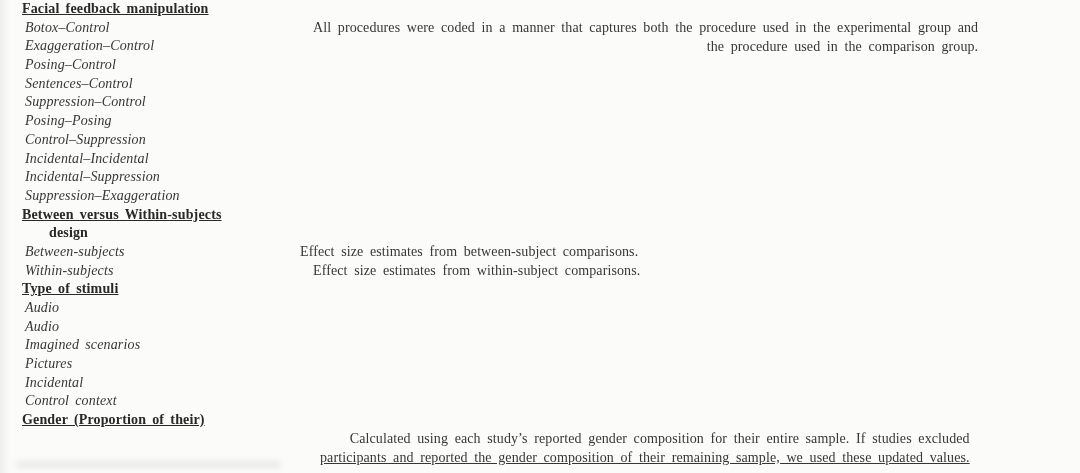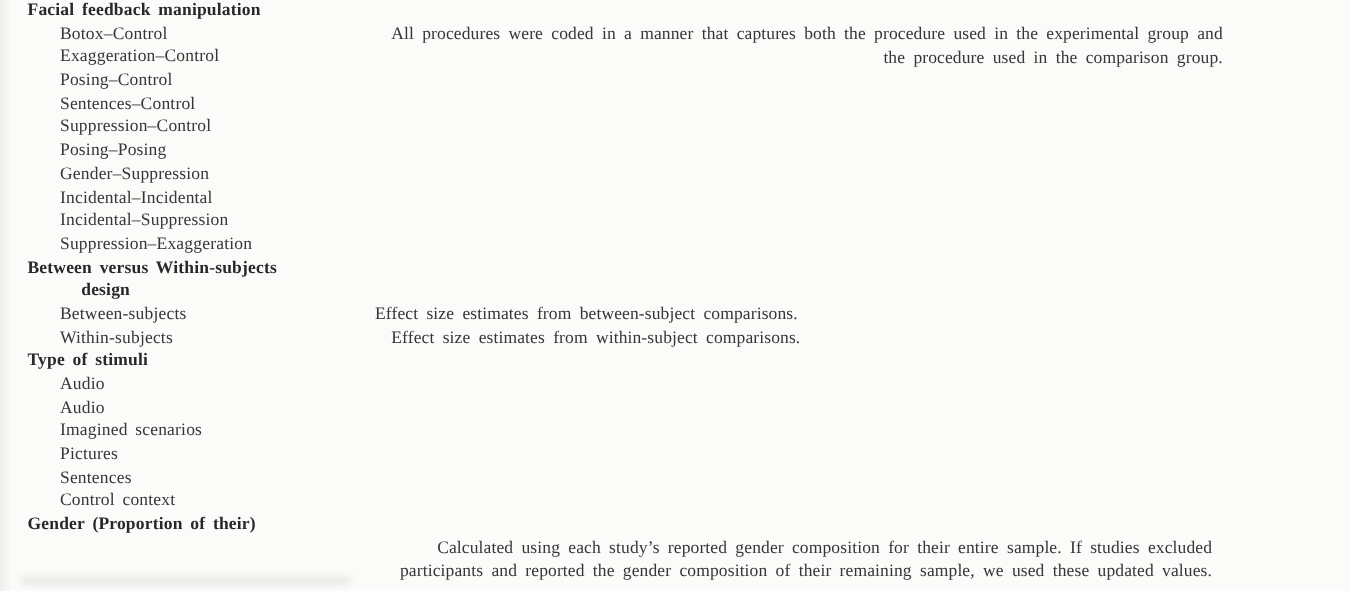--- a/index.html
+++ b/index.html
@@ -30,47 +30,49 @@
     height: 18.7px;
     line-height: 18.7px;
     white-space: nowrap;
     letter-spacing: 0.15px;
     word-spacing: 2.5px;
   }
   .hdr {
     font-weight: bold;
     padding-left: 22px;
     color: #282828;
+    text-decoration: underline;
   }
   .hdr2 {
     font-weight: bold;
     padding-left: 49px;
     color: #282828;
-    margin-left: 16px;
   }
   .item {
-    padding-left: 48px;
+    padding-left: 25px;
+    font-style: italic;
   }
   
   .desc {
     position: absolute;
     letter-spacing: 0.1px;
     word-spacing: 3px;
   }
   .dline {
     height: 18.7px;
     line-height: 18.7px;
     white-space: nowrap;
     text-align: right;
   }
   .cont {
     padding-left: 17px;
   }
   .cont2 {
     padding-left: 18px;
+    text-decoration: underline;
   }
   #desc-procedures { top: 19px;  left: 313px; }
   #desc-between    { top: 243px; left: 300px; }
   #desc-within     { top: 262px; left: 313px; }
   #desc-gender     { top: 430px; left: 302px; }
   
   .smudge {
     position: absolute;
     left: 16px;
     top: 461px;
@@ -95,34 +97,34 @@
 <div class="page">
 
   <div class="category-column">
     <div class="line hdr">Facial feedback manipulation</div>
     <div class="line item">Botox–Control</div>
     <div class="line item">Exaggeration–Control</div>
     <div class="line item">Posing–Control</div>
     <div class="line item">Sentences–Control</div>
     <div class="line item">Suppression–Control</div>
     <div class="line item">Posing–Posing</div>
-    <div class="line item">Gender–Suppression</div>
+    <div class="line item">Control–Suppression</div>
     <div class="line item">Incidental–Incidental</div>
     <div class="line item">Incidental–Suppression</div>
     <div class="line item">Suppression–Exaggeration</div>
     <div class="line hdr">Between versus Within-subjects</div>
     <div class="line hdr2">design</div>
     <div class="line item">Between-subjects</div>
     <div class="line item">Within-subjects</div>
     <div class="line hdr">Type of stimuli</div>
     <div class="line item">Audio</div>
     <div class="line item">Audio</div>
     <div class="line item">Imagined scenarios</div>
     <div class="line item">Pictures</div>
-    <div class="line item">Sentences</div>
+    <div class="line item">Incidental</div>
     <div class="line item">Control context</div>
     <div class="line hdr">Gender (Proportion of their)</div>
   </div>
 
   <div class="desc" id="desc-procedures">
     <div class="dline">All procedures were coded in a manner that captures both the procedure used in the experimental group and</div>
     <div class="dline cont">the procedure used in the comparison group.</div>
   </div>
 
   <div class="desc" id="desc-between">

